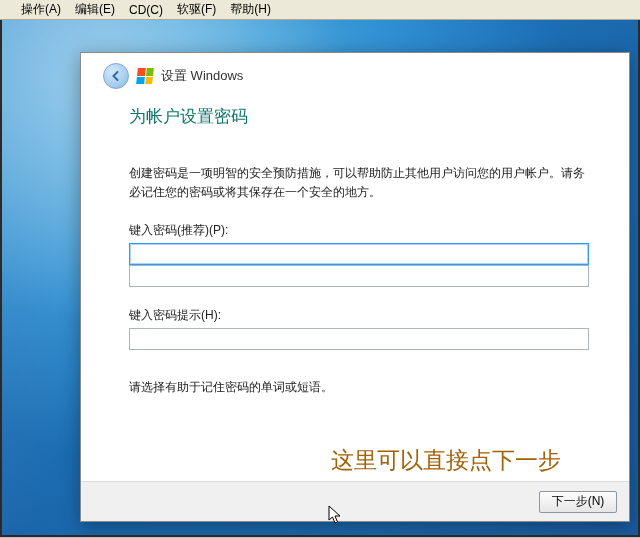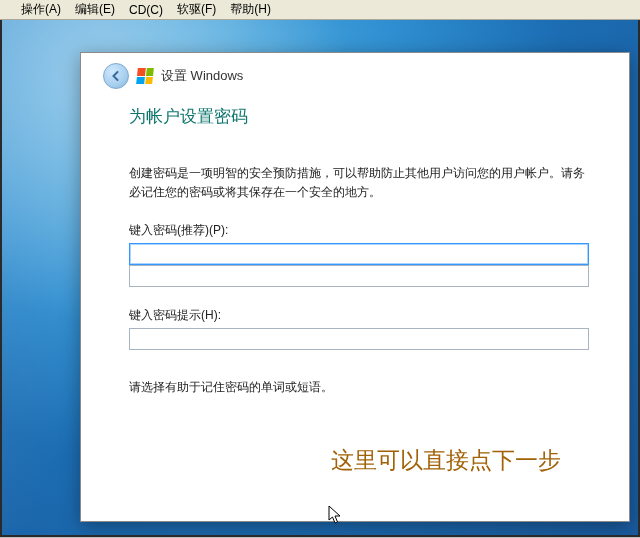--- a/index.html
+++ b/index.html
@@ -203,18 +203,21 @@
       <div class="field-label">键入密码提示(H):</div>
       <input type="text" class="field-input" value="" style="">
 
       <div class="hint-block">
         <div>请选择有助于记住密码的单词或短语。</div>
       </div>
 
       <div class="annotation">这里可以直接点下一步</div>
     </div>
 
+    <div class="setup-footer">
+      <button class="next-btn">下一步(N)</button>
+    </div>
   </div>
 
   <svg class="cursor-arrow" width="16" height="20" viewBox="0 0 16 20">
     <path d="M1 1 L1 15 L4.5 12 L7 18 L9.5 17 L7 11 L12 11 Z" fill="#ffffff" stroke="#000" stroke-width="1"></path>
   </svg>
 </div>
 
 </body></html>

